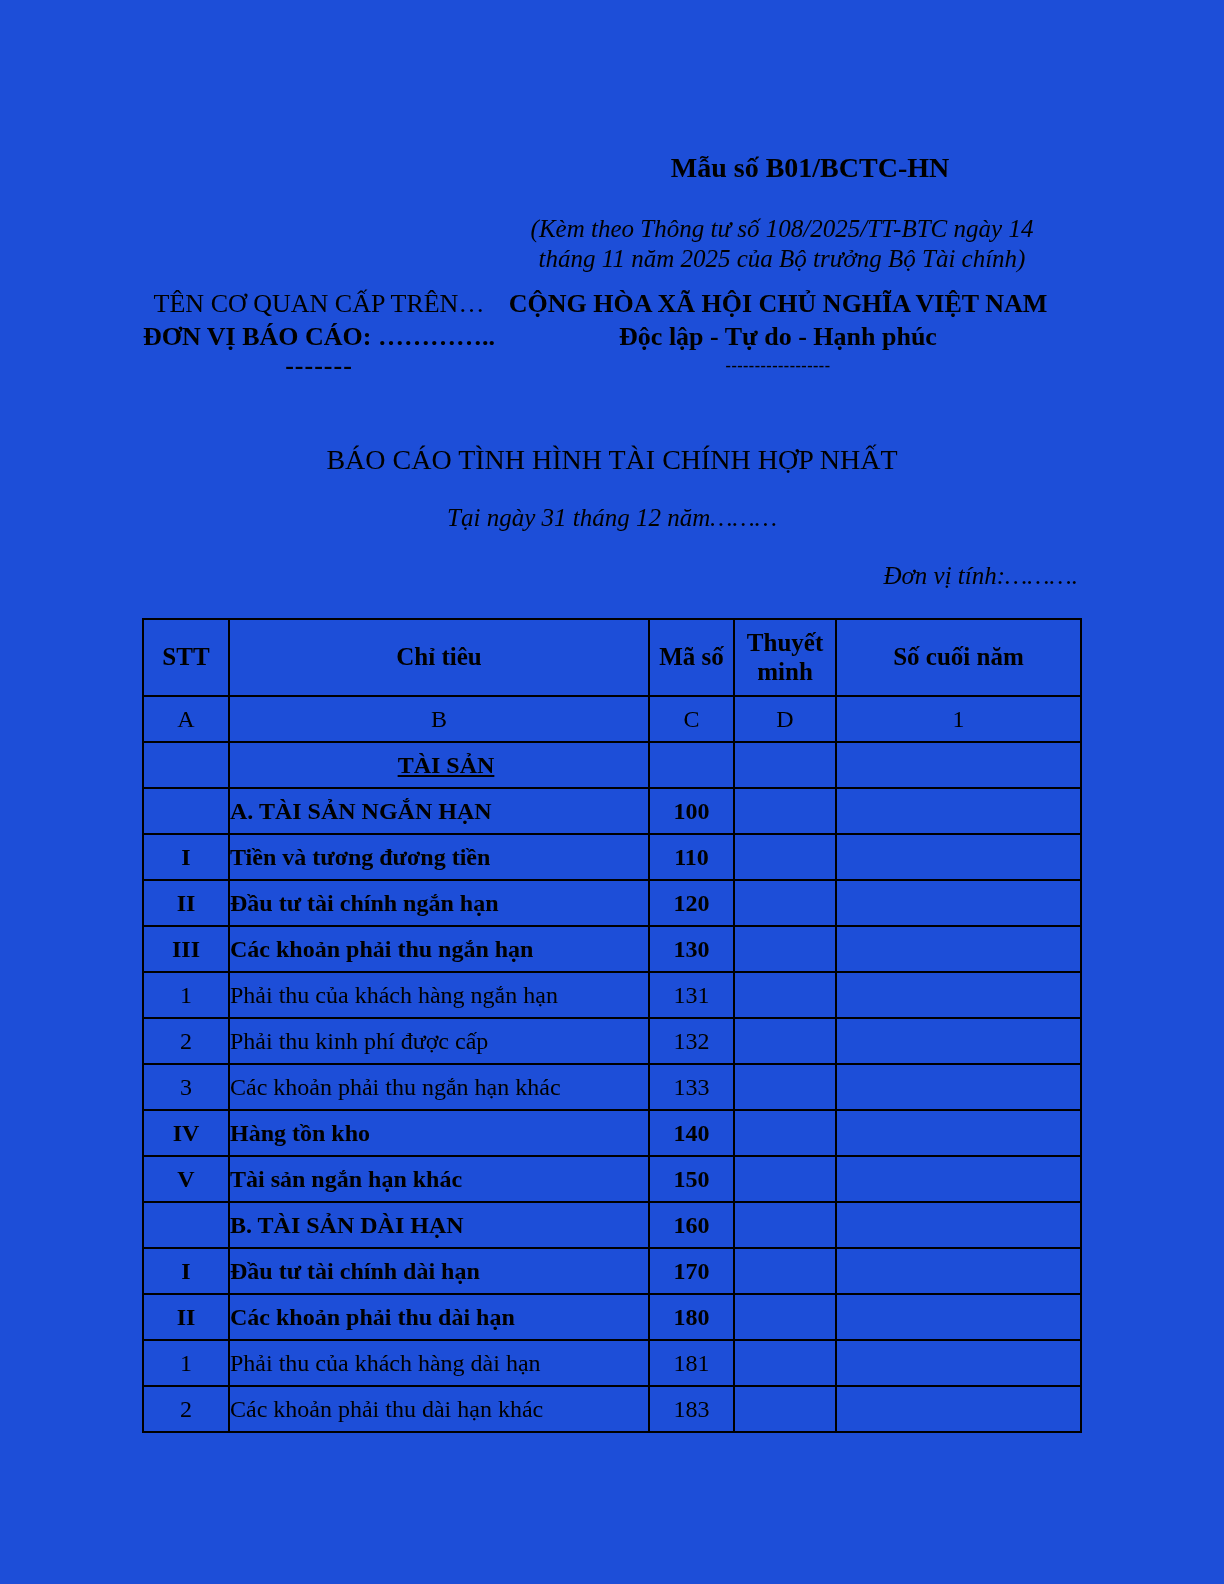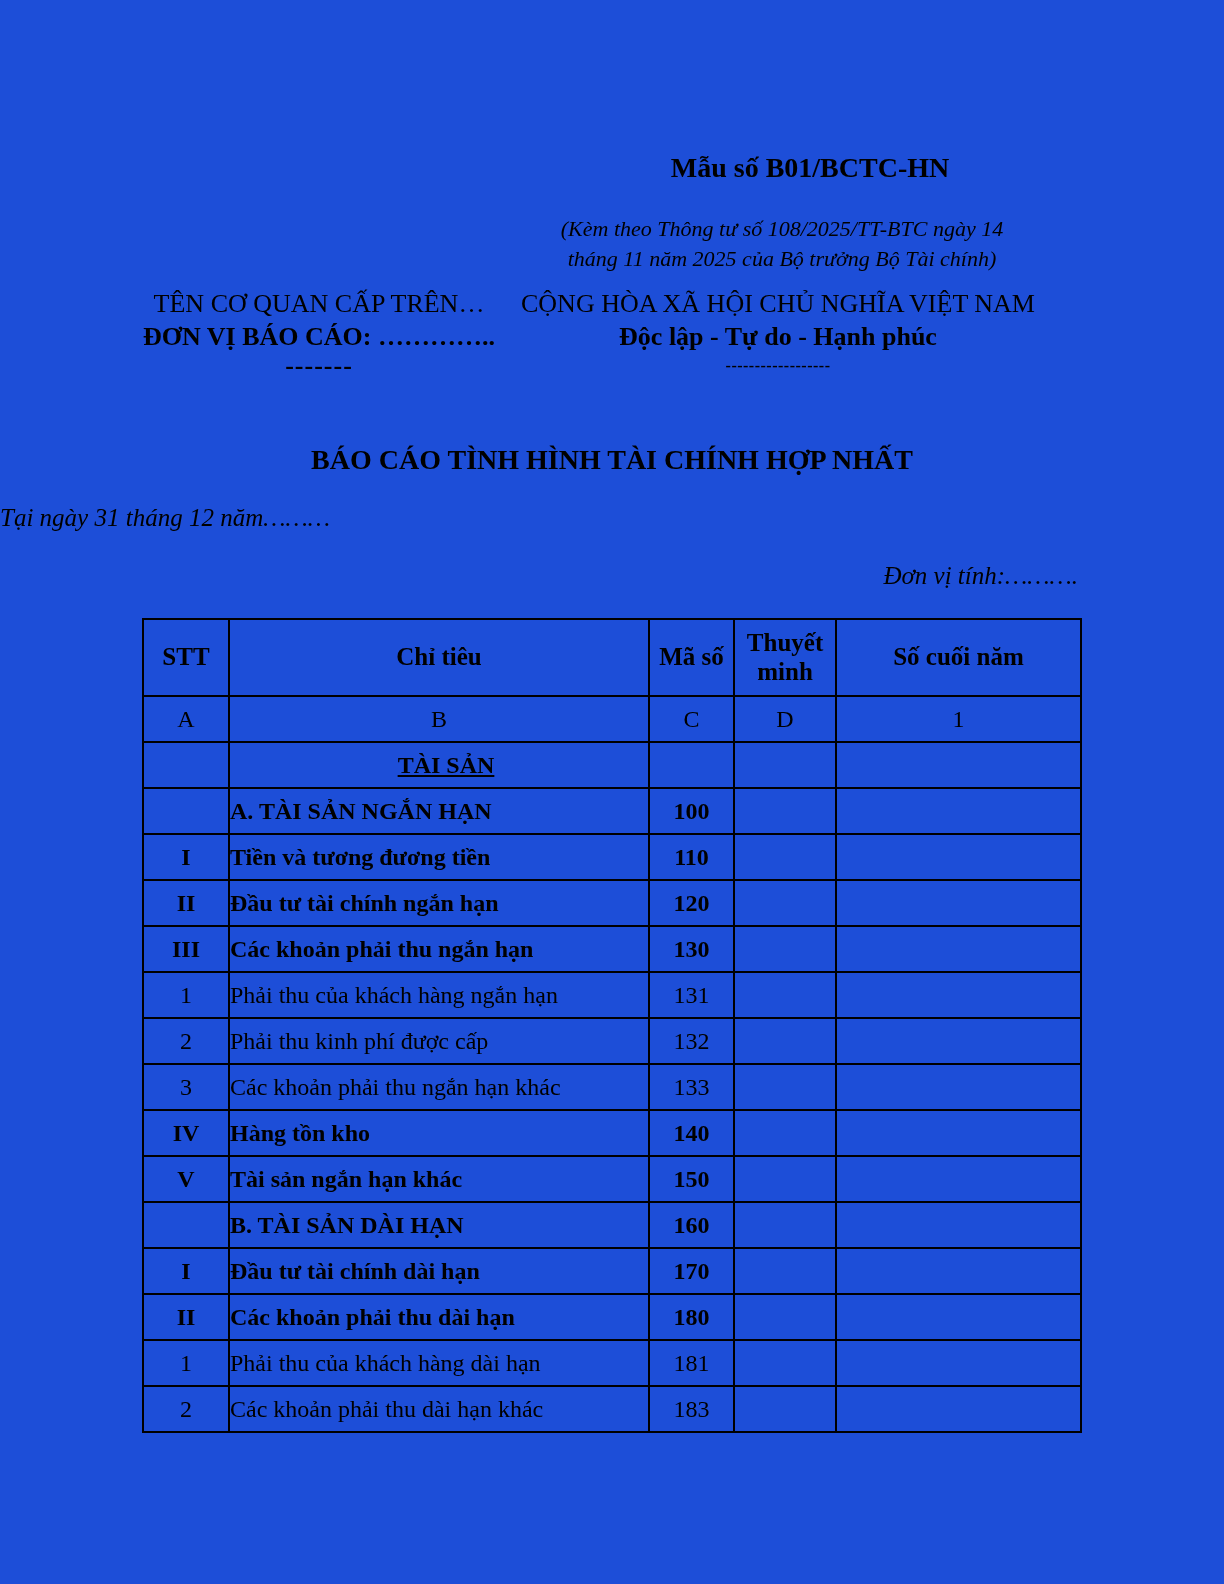--- a/index.html
+++ b/index.html
@@ -11,44 +11,44 @@
   }
   .abs { position:absolute; }
   .nowrap { white-space:nowrap; }
 
   .form-code {
     top:152px; left:570px; width:480px; text-align:center;
     font-weight:700; font-size:28px;
   }
   .attach-note {
     top:214px; left:502px; width:560px; text-align:center;
-    font-style:italic; font-size:22px; line-height:30px;
+    font-style:italic; font-size:25px; line-height:30px;
   }
   .org-block {
     top:287px; left:131px; width:376px; text-align:center;
     font-size:26px; line-height:33px;
   }
   .org-block .l1 { font-weight:400; }
   .org-block .l2 { font-weight:700; }
   .org-block .dv { font-weight:700; letter-spacing:1px; line-height:26px; }
 
   .motto-block {
     top:287px; left:488px; width:580px; text-align:center;
     line-height:33px;
   }
-  .motto-block .l1 { font-weight:400; font-size:26px; }
+  .motto-block .l1 { font-weight:700; font-size:26px; }
   .motto-block .l2 { font-weight:700; font-size:26px; }
   .motto-block .dv { font-weight:700; letter-spacing:0.5px; line-height:26px; }
 
   .report-title {
     top:444px; left:0; width:1224px; text-align:center;
-    font-weight:700; font-size:28px;
+    font-weight:400; font-size:28px;
   }
   .report-date {
-    top:504px; left:0; width:1224px; 
+    top:504px; left:0; width:1224px; text-align:center;
     font-style:italic; font-size:25px;
   }
   .unit-note {
     top:562px; right:146px; text-align:right;
     font-style:italic; font-size:25px;
   }
 
   table.fin {
     position:absolute; top:618px; left:142px; width:938px;
     border-collapse:collapse; table-layout:fixed;

